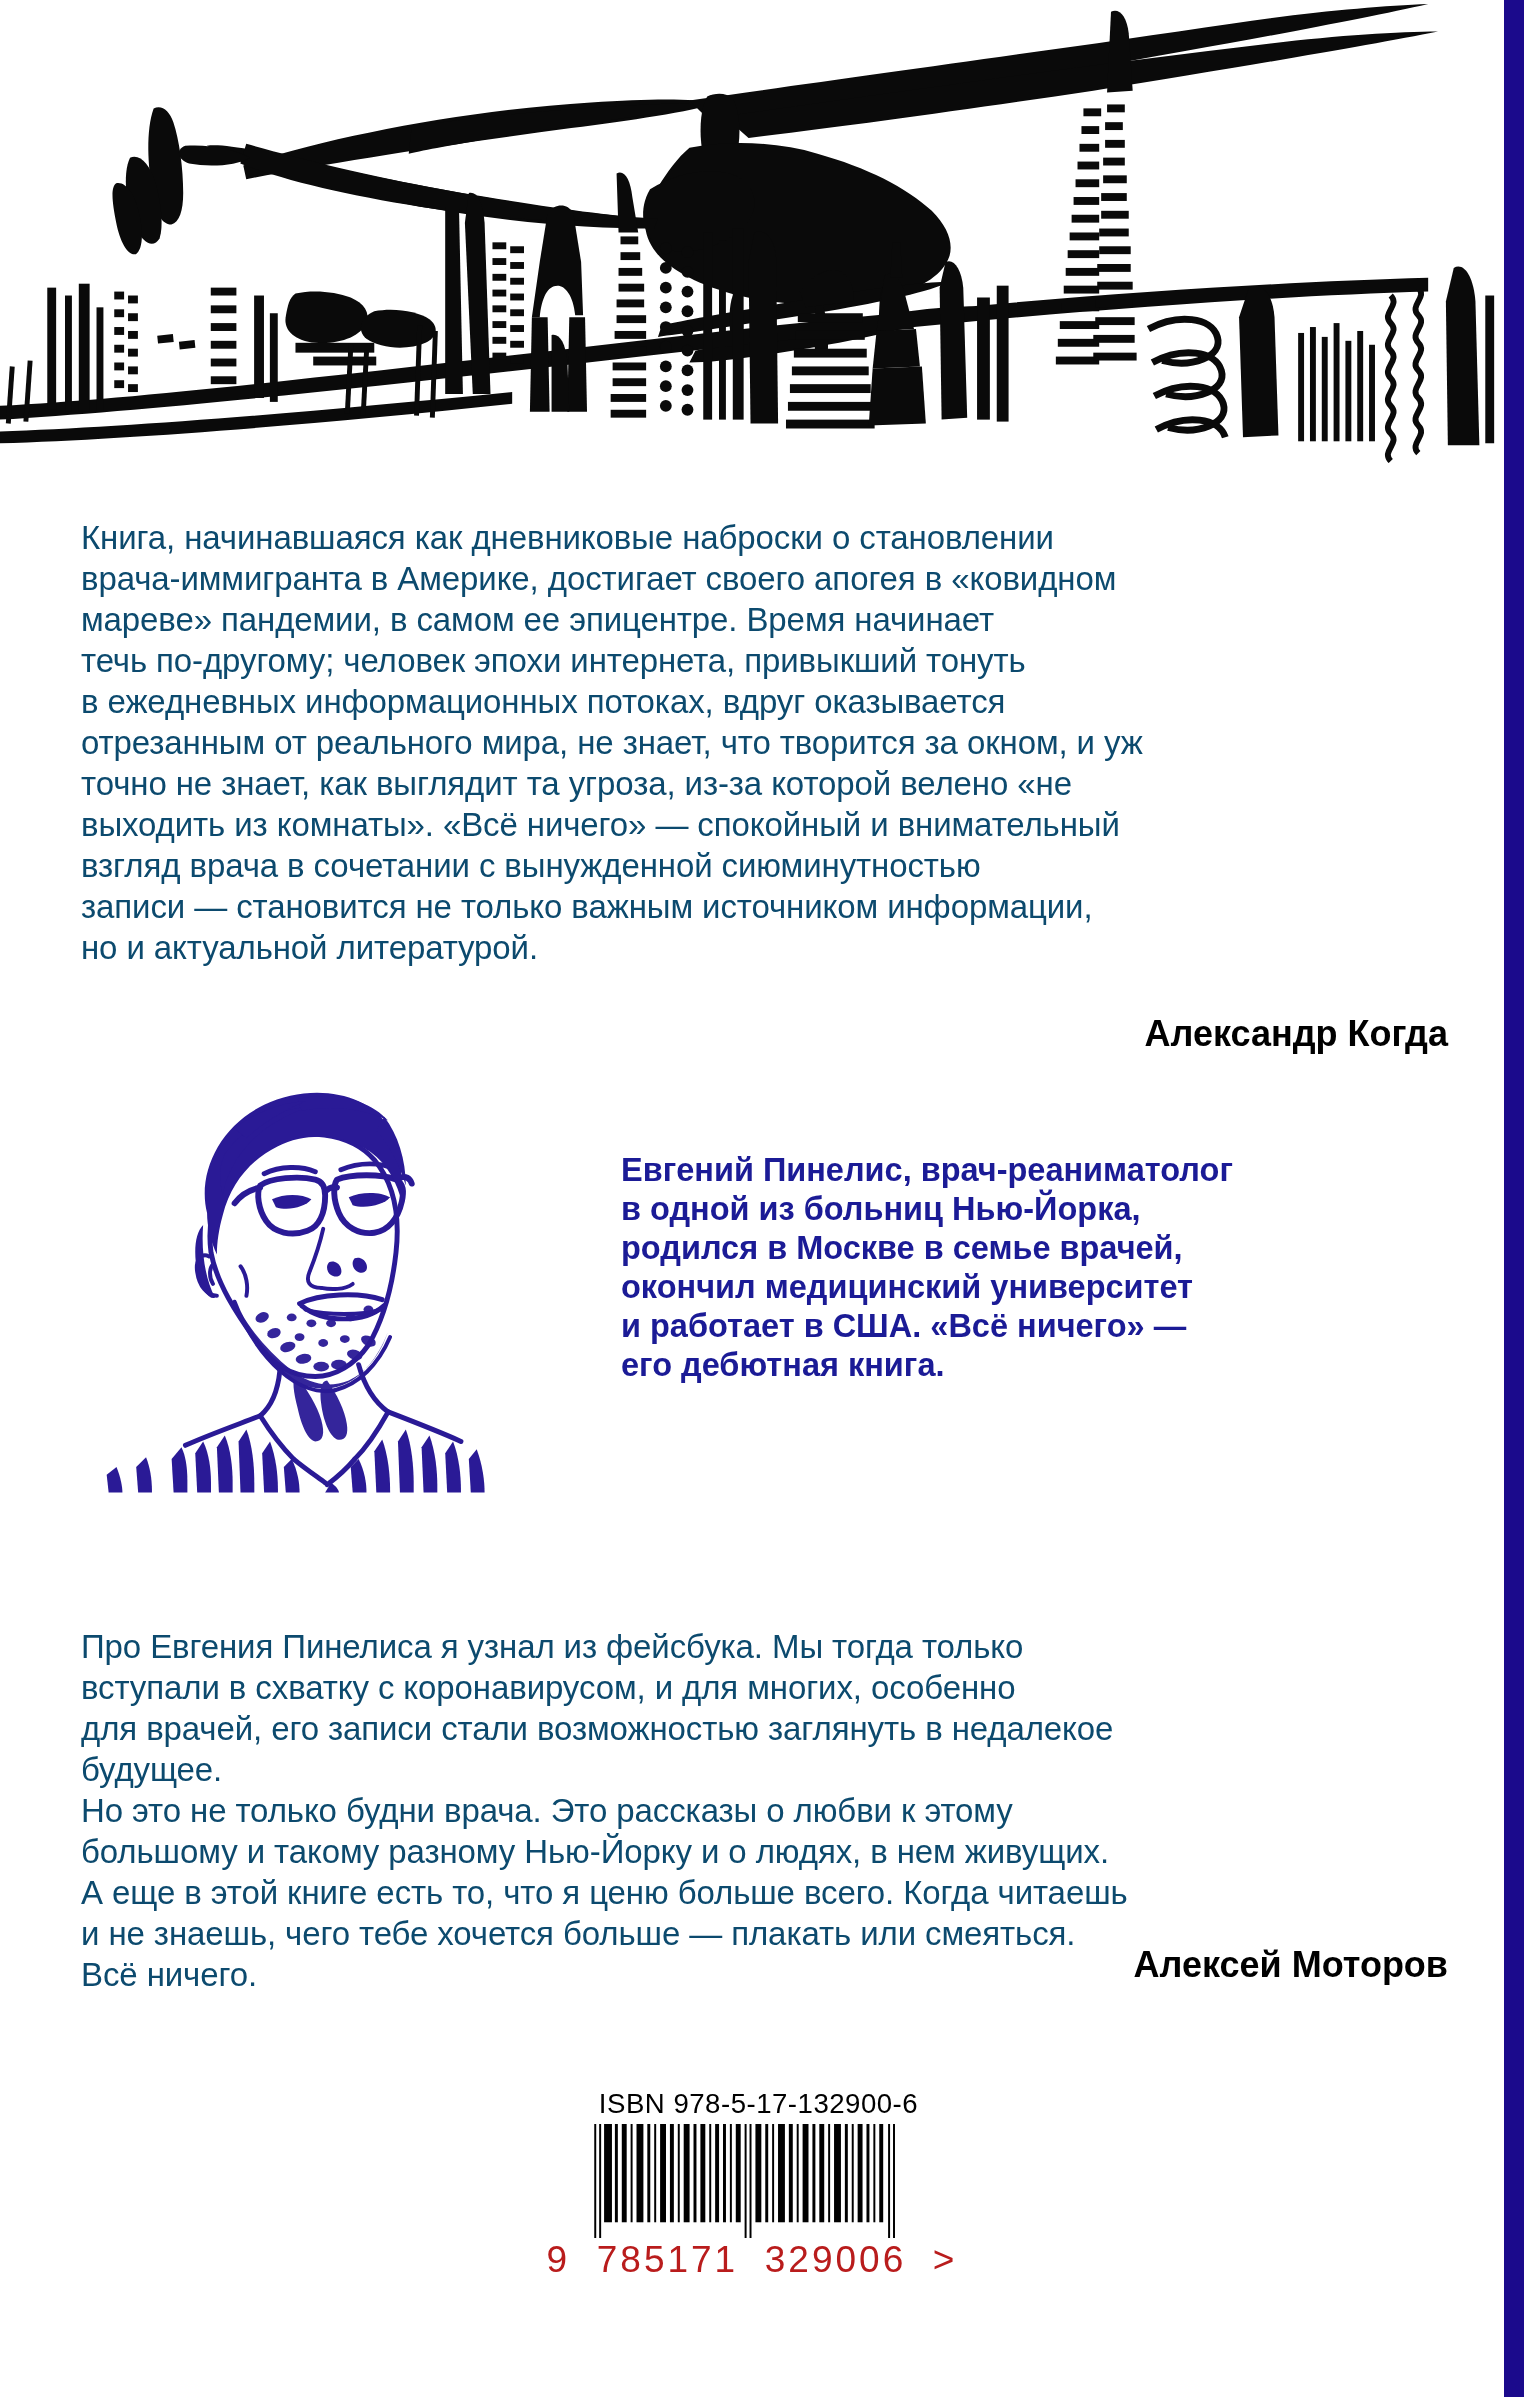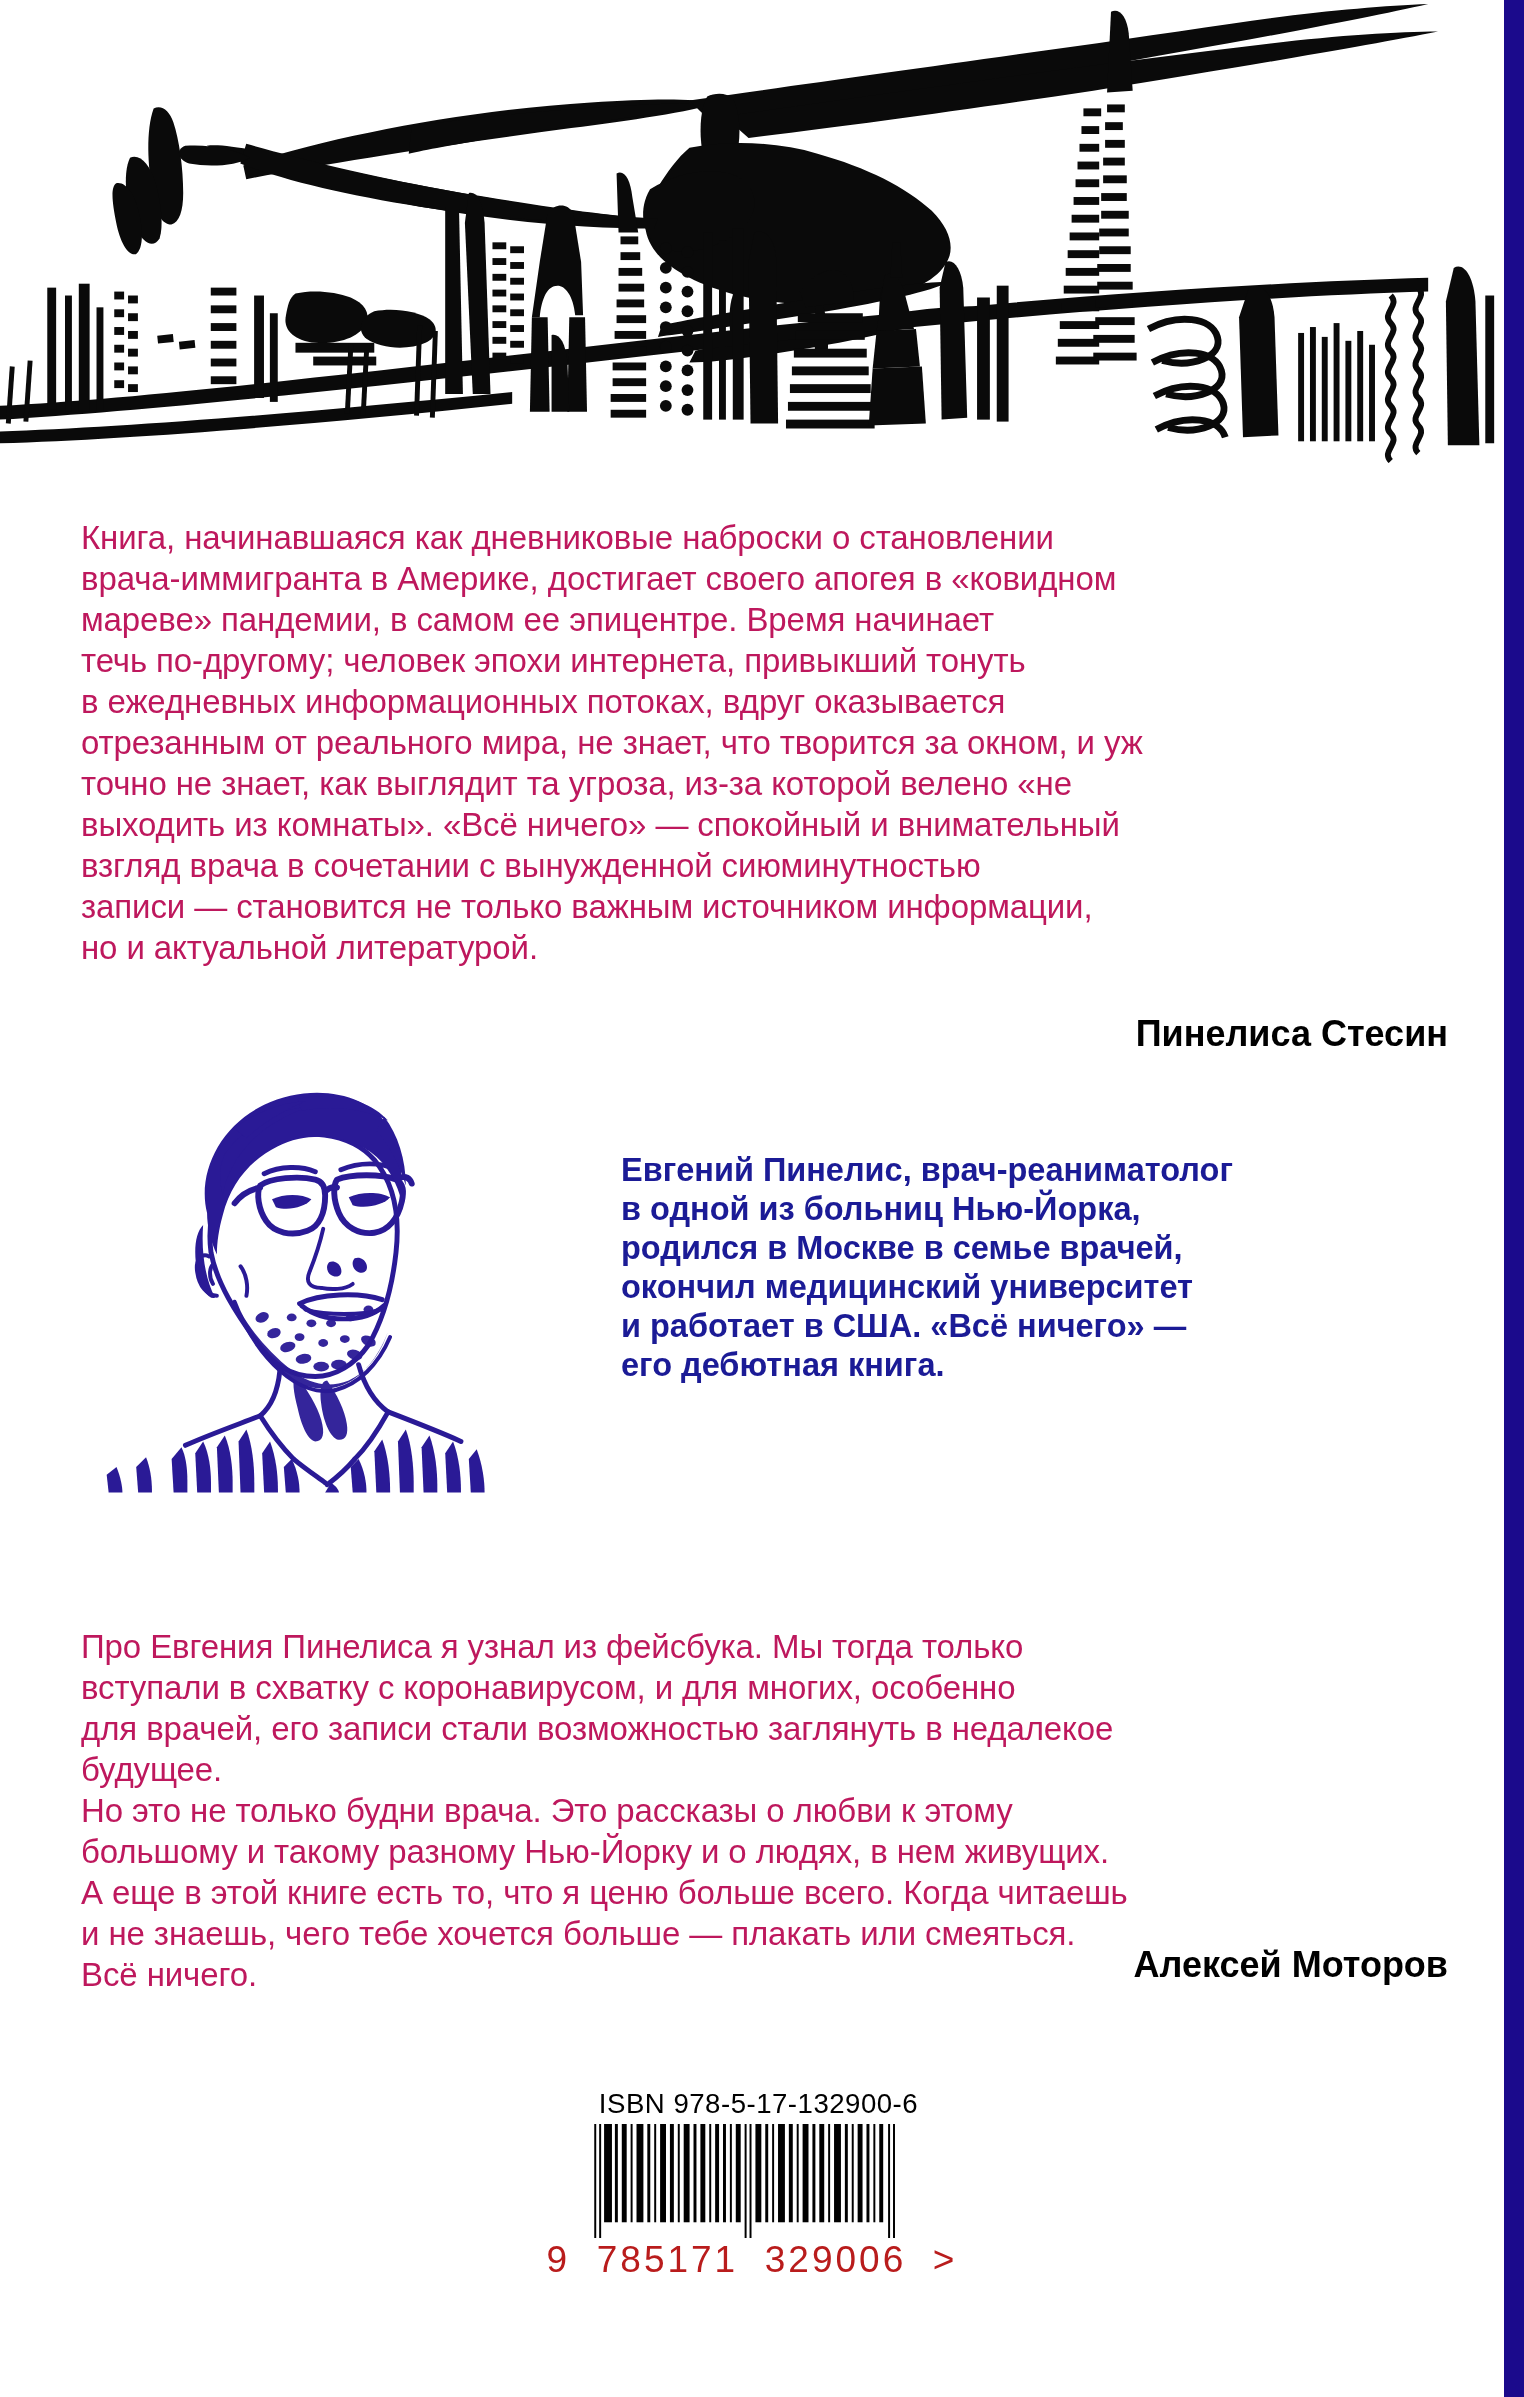--- a/index.html
+++ b/index.html
@@ -40,21 +40,21 @@
     display: block;
     width: 1504px;
     height: 463px;
   }
 
   
   .quote-block {
     position: absolute;
     left: 81px;
     width: 1359px;
-    color: #be185d;
+    color: #0c4a6e;
     font-size: 33px;
     line-height: 41px;
     letter-spacing: -0.1px;
     font-family: "Liberation Sans", sans-serif;
     white-space: pre-line;
   }
   #quote1 { top: 517px; }
   #quote2 { top: 1626px; }
 
   .attrib {
@@ -398,21 +398,21 @@
 врача-иммигранта в Америке, достигает своего апогея в «ковидном
 мареве» пандемии, в самом ее эпицентре. Время начинает
 течь по-другому; человек эпохи интернета, привыкший тонуть
 в ежедневных информационных потоках, вдруг оказывается
 отрезанным от реального мира, не знает, что творится за окном, и уж
 точно не знает, как выглядит та угроза, из-за которой велено «не
 выходить из комнаты». «Всё ничего» — спокойный и внимательный
 взгляд врача в сочетании с вынужденной сиюминутностью
 записи — становится не только важным источником информации,
 но и актуальной литературой.</div>
-  <div id="attrib1" class="attrib">Пинелиса Стесин</div>
+  <div id="attrib1" class="attrib">Александр Когда</div>
 
   <div id="portrait">
     <svg viewBox="0 0 440 430" xmlns="http://www.w3.org/2000/svg" aria-hidden="true">
       <g fill="none" stroke="#2a1a96" stroke-width="4" stroke-linecap="round" stroke-linejoin="round">
 
         <path d="M126 186 C120 140 140 96 180 76 C218 58 268 64 292 92
                  C312 116 318 150 314 186 C310 222 300 256 286 280
                  C272 300 252 312 232 312 C208 312 188 300 172 276
                  C152 248 132 218 126 186 Z" stroke-width="5"></path>
 

